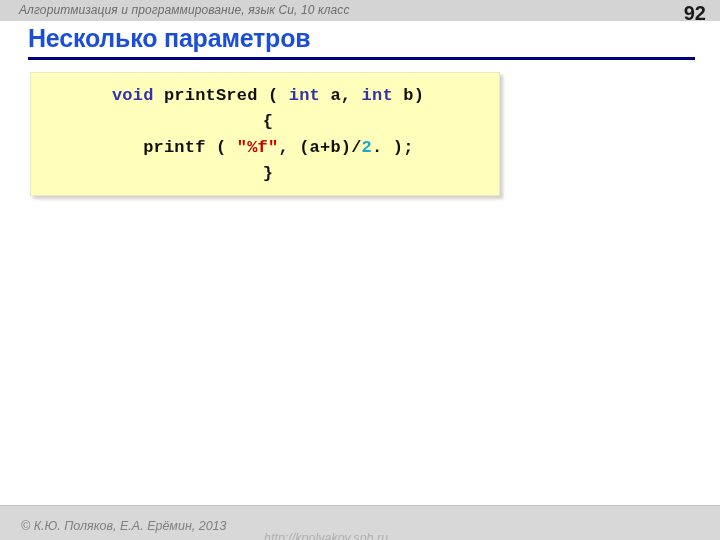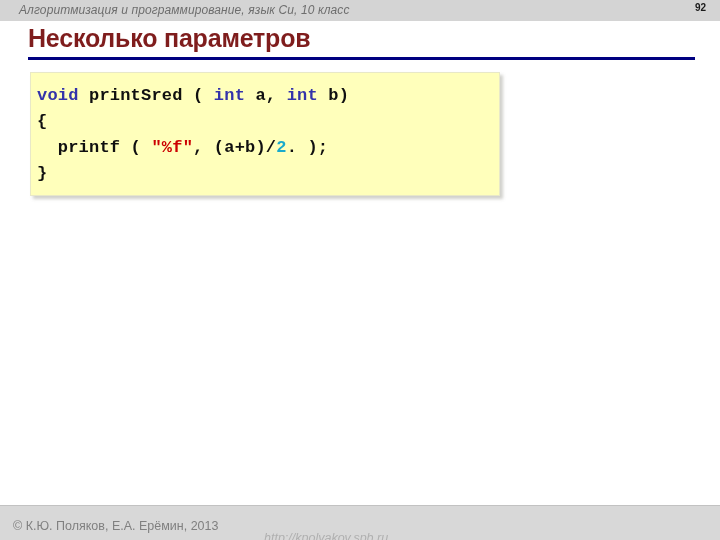--- a/index.html
+++ b/index.html
@@ -35,35 +35,35 @@
     color: #6e6e6e;
     white-space: nowrap;
     letter-spacing: 0.1px;
     margin-left: 10px;
   }
   #header-pagenum {
     position: absolute;
     right: 14px;
     top: 2px;
     font-family: "Liberation Sans", sans-serif;
-    font-size: 10px;
+    font-size: 20px;
     font-weight: bold;
     color: #1a1a1a;
     text-align: right;
   }
 
   
   #slide-title {
     position: absolute;
     left: 28px;
     top: 24px;
     font-family: "Liberation Sans", sans-serif;
     font-size: 25px;
     font-weight: bold;
-    color: #7f1d1d;
+    color: #1d4ed8;
     white-space: nowrap;
     letter-spacing: -0.2px;
   }
   #title-rule {
     position: absolute;
     left: 28px;
     top: 57px;
     width: 667px;
     height: 3px;
     background: #000080;
@@ -74,20 +74,21 @@
     position: absolute;
     left: 30px;
     top: 72px;
     width: 470px;
     height: 124px;
     background: #ffffbb;
     border: 1px solid #e8e8c8;
     box-sizing: border-box;
     box-shadow: 3px 3px 3px rgba(120,120,110,0.35);
     padding: 10px 0 0 6px;
+    text-align: center;
   }
   .code-line {
     font-family: "Liberation Mono", "DejaVu Sans Mono", monospace;
     font-size: 17px;
     font-weight: bold;
     color: #101010;
     line-height: 26px;
     white-space: pre;
     letter-spacing: 0.2px;
   }
@@ -102,23 +103,24 @@
     left: 0;
     top: 505px;
     width: 720px;
     height: 35px;
     background: #d8d8d8;
     border-top: 1px solid #c2c2c2;
     box-sizing: border-box;
   }
   #footer-copyright {
     position: absolute;
-    left: 13px;
+    left: 21px;
     top: 519px;
     font-family: "Liberation Sans", sans-serif;
+    font-style: italic;
     font-size: 12.5px;
     color: #808080;
     white-space: nowrap;
   }
   #footer-url {
     position: absolute;
     left: 264px;
     top: 519px;
     font-family: "Liberation Sans", sans-serif;
     font-style: italic;

